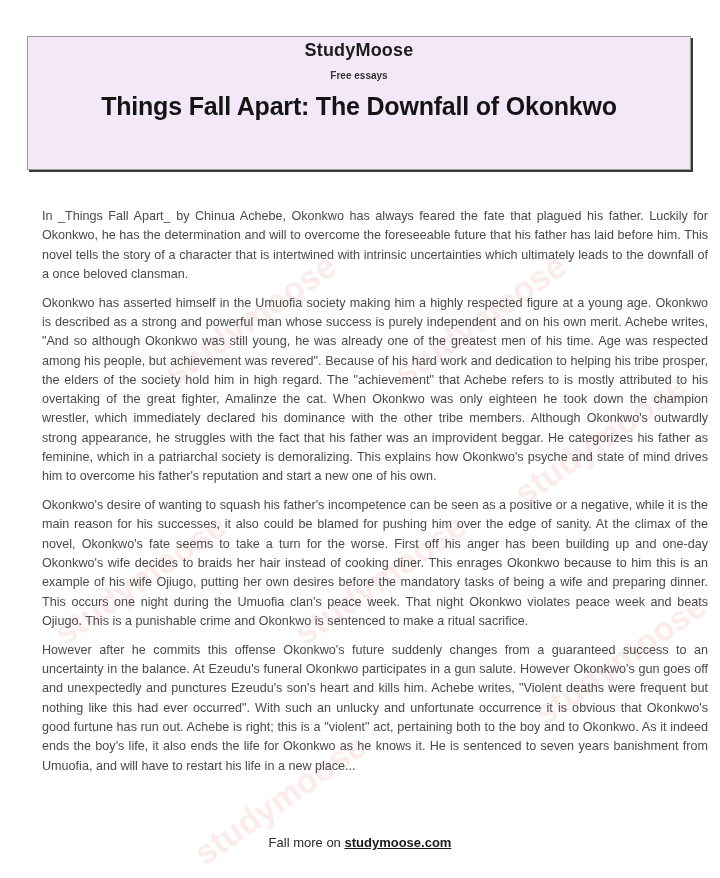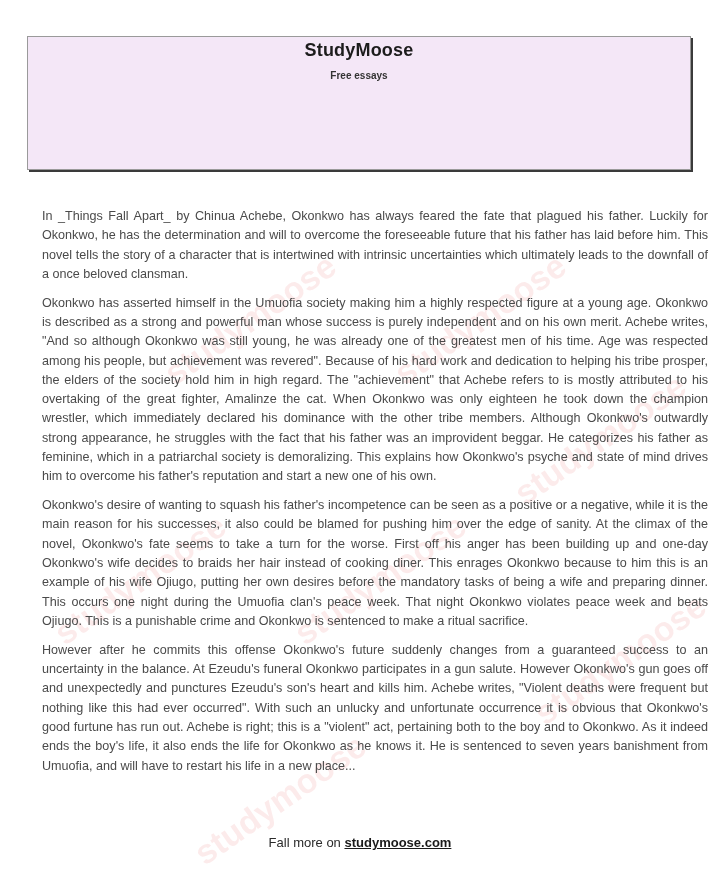--- a/index.html
+++ b/index.html
@@ -113,20 +113,21 @@
   <span class="wm" style="left:40px; top:560px;">studymoose</span>
   <span class="wm" style="left:280px; top:560px;">studymoose</span>
   <span class="wm" style="left:520px; top:640px;">studymoose</span>
   <span class="wm" style="left:180px; top:780px;">studymoose</span>
   <span class="wm" style="left:500px; top:420px;">studymoose</span>
 </div>
 
 <div class="header-box">
   <div class="brand">StudyMoose</div>
   <div class="tagline">Free essays</div>
+  <div class="doc-title">Things Fall Apart: The Downfall of Okonkwo</div>
 </div>
 
 <div class="essay">
   <p>In _Things Fall Apart_ by Chinua Achebe, Okonkwo has always feared the fate that plagued his father. Luckily for Okonkwo, he has the determination and will to overcome the foreseeable future that his father has laid before him. This novel tells the story of a character that is intertwined with intrinsic uncertainties which ultimately leads to the downfall of a once beloved clansman.</p>
   <p>Okonkwo has asserted himself in the Umuofia society making him a highly respected figure at a young age. Okonkwo is described as a strong and powerful man whose success is purely independent and on his own merit. Achebe writes, "And so although Okonkwo was still young, he was already one of the greatest men of his time. Age was respected among his people, but achievement was revered". Because of his hard work and dedication to helping his tribe prosper, the elders of the society hold him in high regard. The "achievement" that Achebe refers to is mostly attributed to his overtaking of the great fighter, Amalinze the cat. When Okonkwo was only eighteen he took down the champion wrestler, which immediately declared his dominance with the other tribe members. Although Okonkwo's outwardly strong appearance, he struggles with the fact that his father was an improvident beggar. He categorizes his father as feminine, which in a patriarchal society is demoralizing. This explains how Okonkwo's psyche and state of mind drives him to overcome his father's reputation and start a new one of his own.</p>
   <p>Okonkwo's desire of wanting to squash his father's incompetence can be seen as a positive or a negative, while it is the main reason for his successes, it also could be blamed for pushing him over the edge of sanity. At the climax of the novel, Okonkwo's fate seems to take a turn for the worse. First off his anger has been building up and one-day Okonkwo's wife decides to braids her hair instead of cooking diner. This enrages Okonkwo because to him this is an example of his wife Ojiugo, putting her own desires before the mandatory tasks of being a wife and preparing dinner. This occurs one night during the Umuofia clan's peace week. That night Okonkwo violates peace week and beats Ojiugo. This is a punishable crime and Okonkwo is sentenced to make a ritual sacrifice.</p>
   <p>However after he commits this offense Okonkwo's future suddenly changes from a guaranteed success to an uncertainty in the balance. At Ezeudu's funeral Okonkwo participates in a gun salute. However Okonkwo's gun goes off and unexpectedly and punctures Ezeudu's son's heart and kills him. Achebe writes, "Violent deaths were frequent but nothing like this had ever occurred". With such an unlucky and unfortunate occurrence it is obvious that Okonkwo's good furtune has run out. Achebe is right; this is a "violent" act, pertaining both to the boy and to Okonkwo. As it indeed ends the boy's life, it also ends the life for Okonkwo as he knows it. He is sentenced to seven years banishment from Umuofia, and will have to restart his life in a new place...</p>
 </div>
 
 <div class="footer">

